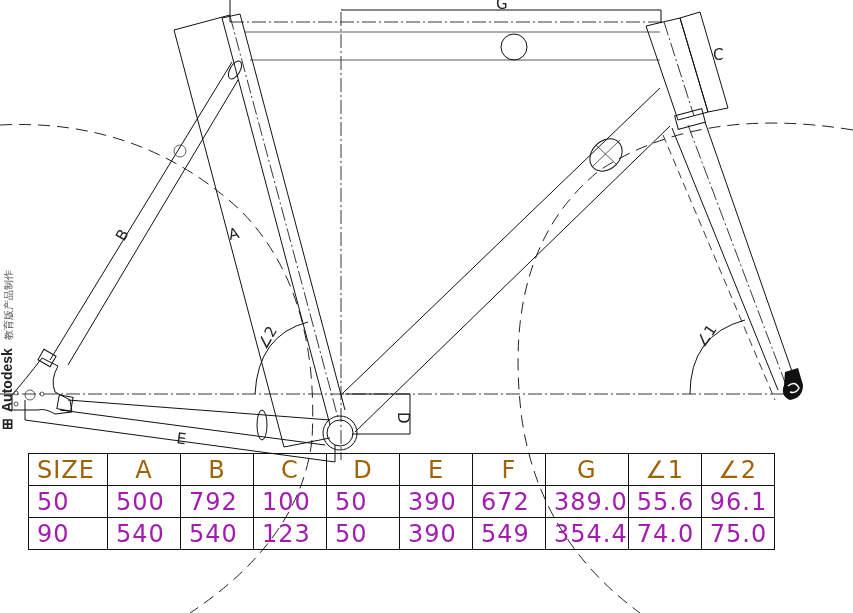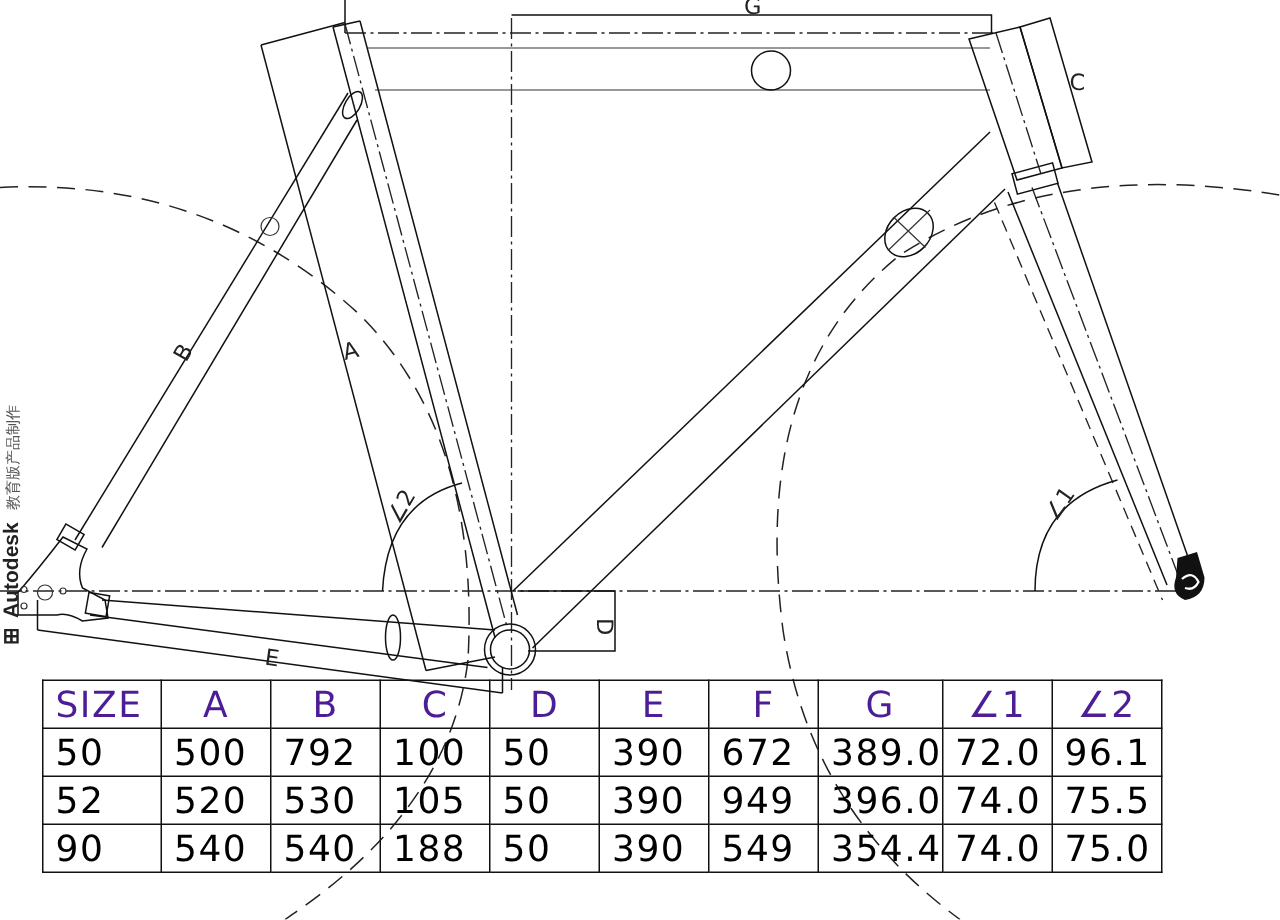--- a/index.html
+++ b/index.html
@@ -7,22 +7,22 @@
   #drawing { position:absolute; left:0; top:0; width:853px; height:613px; }
   .ln { stroke:#111; stroke-width:1; fill:none; }
   .thin { stroke:#333; stroke-width:0.8; fill:none; }
   .center { stroke:#222; stroke-width:0.9; fill:none; stroke-dasharray:14 3 2 3; }
   .wheel { stroke:#222; stroke-width:1; fill:none; stroke-dasharray:12 7; }
   .dash { stroke:#222; stroke-width:0.9; fill:none; stroke-dasharray:8 5; }
   .lbl { font-family:"DejaVu Sans", sans-serif; font-size:15px; fill:#222; }
   .watermark { font-family:"Liberation Sans", sans-serif; font-size:14px; font-weight:bold; fill:#222; }
   .watermark2 { font-family:"DejaVu Sans", sans-serif; font-size:10px; fill:#555; }
   #size-table { position:absolute; left:28px; top:453px; border-collapse:collapse; }
-  #size-table td { border:1.2px solid #111; height:31px; padding:0 0 0 8px; font-family:"DejaVu Sans", sans-serif; font-size:24px; color:#000000; font-weight:normal; letter-spacing:1px; white-space:nowrap; }
-  #size-table tr:first-child td { color:#4c1d95; }
+  #size-table td { border:1.2px solid #111; height:31px; padding:0 0 0 8px; font-family:"DejaVu Sans", sans-serif; font-size:24px; color:#a21caf; font-weight:normal; letter-spacing:1px; white-space:nowrap; }
+  #size-table tr:first-child td { color:#a16207; }
   #size-table td.hc { text-align:center; padding:0; }
   .c0 { width:70px; } .c1 { width:72px; } .c2 { width:72px; } .c3 { width:72px; } .c4 { width:72px; }
   .c5 { width:72px; } .c6 { width:72px; } .c7 { width:72px; } .c8 { width:72px; } .c9 { width:72px; }
 </style>
 </head>
 <body>
 
 <svg id="drawing" viewBox="0 0 853 613" xmlns="http://www.w3.org/2000/svg">
 
   <g>
@@ -159,40 +159,28 @@
     </tr>
     <tr>
       <td>50</td>
       <td>500</td>
       <td>792</td>
       <td>100</td>
       <td>50</td>
       <td>390</td>
       <td>672</td>
       <td>389.0</td>
-      <td>72.0</td>
+      <td>55.6</td>
       <td>96.1</td>
-    </tr>
-    <tr>
-      <td>52</td>
-      <td>520</td>
-      <td>530</td>
-      <td>105</td>
-      <td>50</td>
-      <td>390</td>
-      <td>949</td>
-      <td>396.0</td>
-      <td>74.0</td>
-      <td>75.5</td>
     </tr>
     <tr>
       <td>90</td>
       <td>540</td>
       <td>540</td>
-      <td>188</td>
+      <td>123</td>
       <td>50</td>
       <td>390</td>
       <td>549</td>
       <td>354.4</td>
       <td>74.0</td>
       <td>75.0</td>
     </tr>
   </tbody>
 </table>
 

